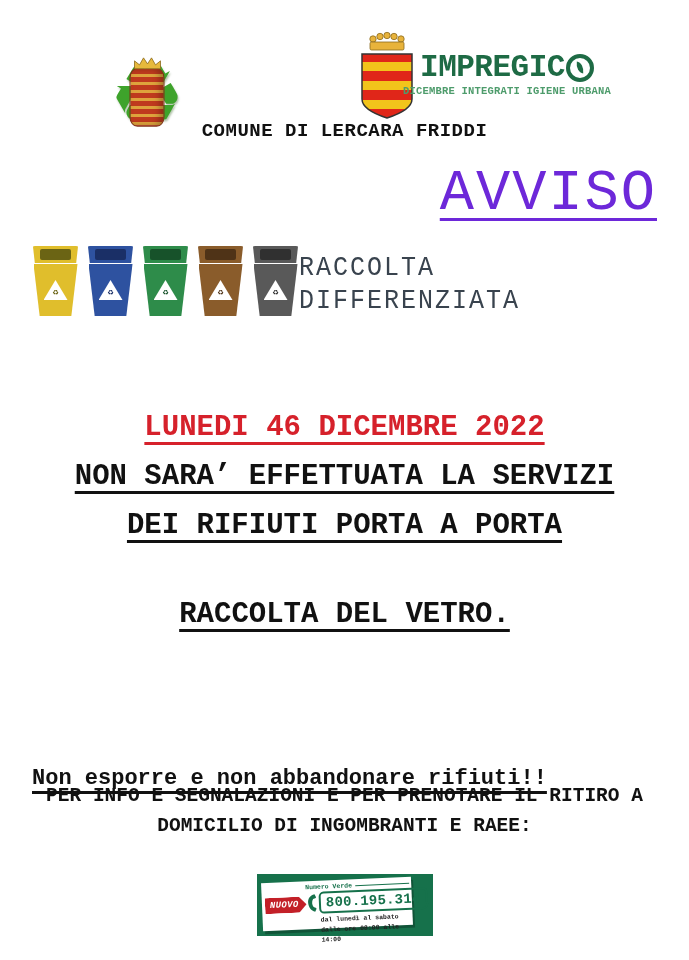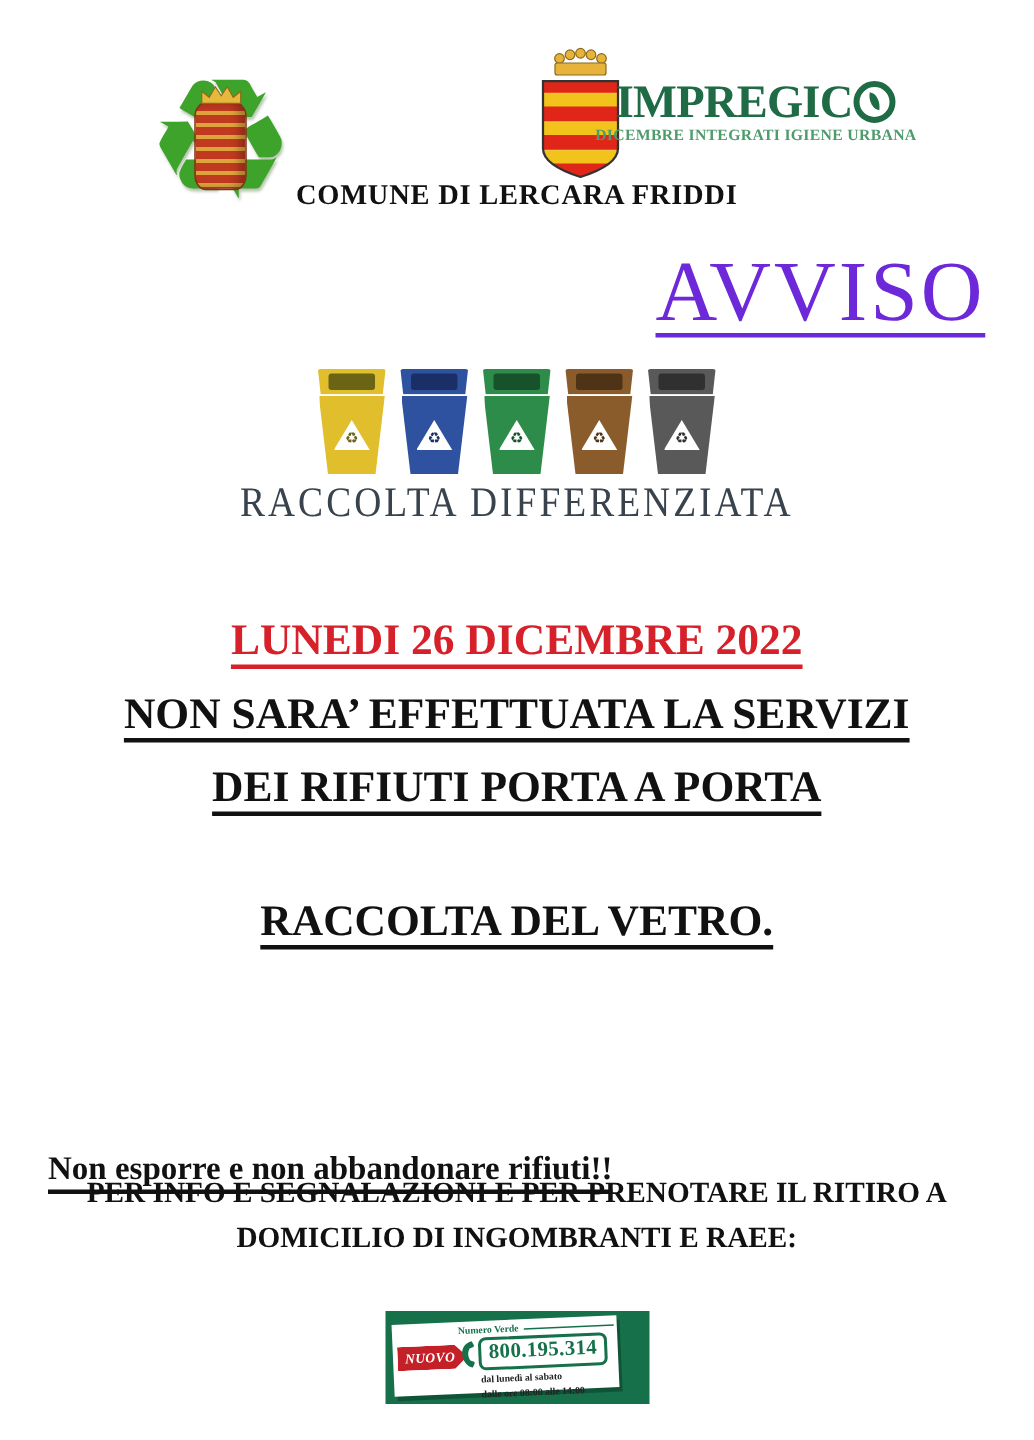--- a/index.html
+++ b/index.html
@@ -1,21 +1,21 @@
 <!DOCTYPE html>
 <html style="--accent-red: #D6212B; --text-black: #111111; --impregico-green: #1E6B45; --impregico-light-green: #4E9C6C; --banner-green: #16714B; --recycle-green: #3EA32B; --caption-gray: #39434E; --badge-red: #C32028;"><head>
 <meta charset="utf-8">
 <style>
   html,body{margin:0;padding:0;background:#ffffff;}
   .page{
     position:relative;
     width:625px;height:960px;
     margin:0 auto;
     background:#fff;
-    font-family:Liberation Serif, serif;
+    font-family:Liberation Mono, monospace;
     color:var(--text-black,#111);
     overflow:hidden;
   }
   
   .recycle-logo{position:absolute;left:56px;top:34px;width:118px;height:122px;}
   .recycle-glyph{
     position:absolute;inset:0;display:flex;align-items:center;justify-content:center;
     font-size:112px;line-height:1;color:var(--recycle-green,#3EA32B);
     text-shadow:1px 2px 2px rgba(40,90,20,.35);
   }
@@ -43,21 +43,21 @@
     letter-spacing:.2px;margin-top:2px;white-space:nowrap;}
   
   .avviso{
     position:absolute;top:162px;left:0;width:100%;text-align:right;
     font-size:57px;font-weight:400;letter-spacing:2px;color:#6d28d9;
     text-decoration:underline;text-decoration-thickness:3px;
     text-underline-offset:9px;text-decoration-skip-ink:none;
   }
   
   .bins-wrap{position:absolute;top:246px;left:0;width:100%;
-    display:flex;flex-direction:column;align-items:center;}
+    display:flex;align-items:center;}
   .bins-row{display:flex;gap:8px;}
   .bin{width:47px;display:flex;flex-direction:column;align-items:center;}
   .bin-lid{width:47px;height:17px;background:var(--bin);border-radius:3px;
     clip-path:polygon(2% 0,98% 0,94% 100%,6% 100%);position:relative;}
   .bin-slot{position:absolute;left:16%;right:16%;top:3px;bottom:3px;
     background:var(--slot);border-radius:2px;}
   .bin-body{width:44px;height:52px;background:var(--bin);margin-top:1px;
     clip-path:polygon(0 0,100% 0,86% 100%,14% 100%);
     display:flex;align-items:center;justify-content:center;}
   .bin-tri{width:24px;height:20px;background:#fff;
@@ -192,21 +192,21 @@
           </div>
           <div class="bin-body">
             <div class="bin-tri"></div>
           </div>
         </div>
       </div>
     <div class="bins-caption">RACCOLTA DIFFERENZIATA</div>
   </div>
 
   <div class="block1">
-    <div class="u date-line">LUNEDI 26 DICEMBRE 2022</div>
+    <div class="u date-line">LUNEDI 46 DICEMBRE 2022</div>
     <div class="u">NON SARA’ EFFETTUATA LA SERVIZI</div>
     <div class="u">DEI RIFIUTI PORTA A PORTA</div>
   </div>
 
   <div class="block2">
     <div class="u">RACCOLTA DEL VETRO.</div>
   </div>
 
   <div class="warning">
     <span class="u">Non esporre e non abbandonare rifiuti!!</span>

